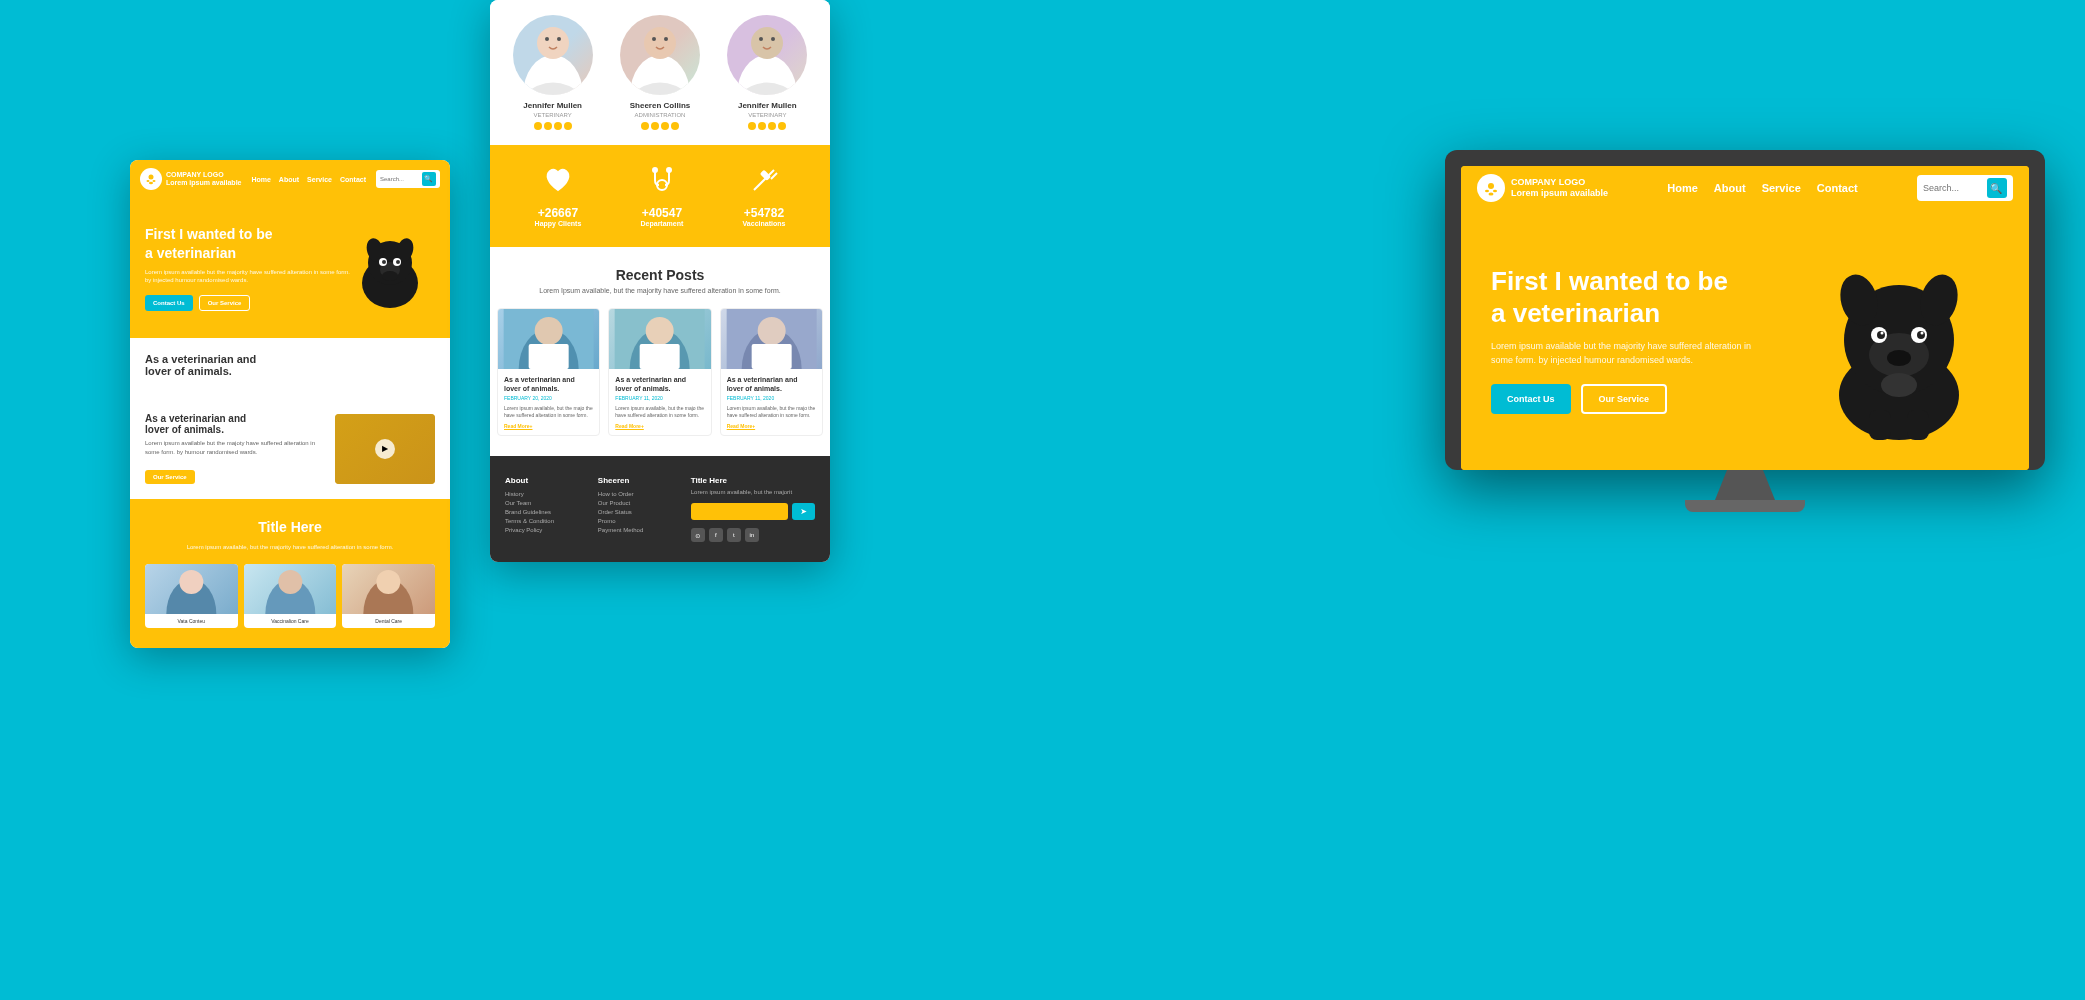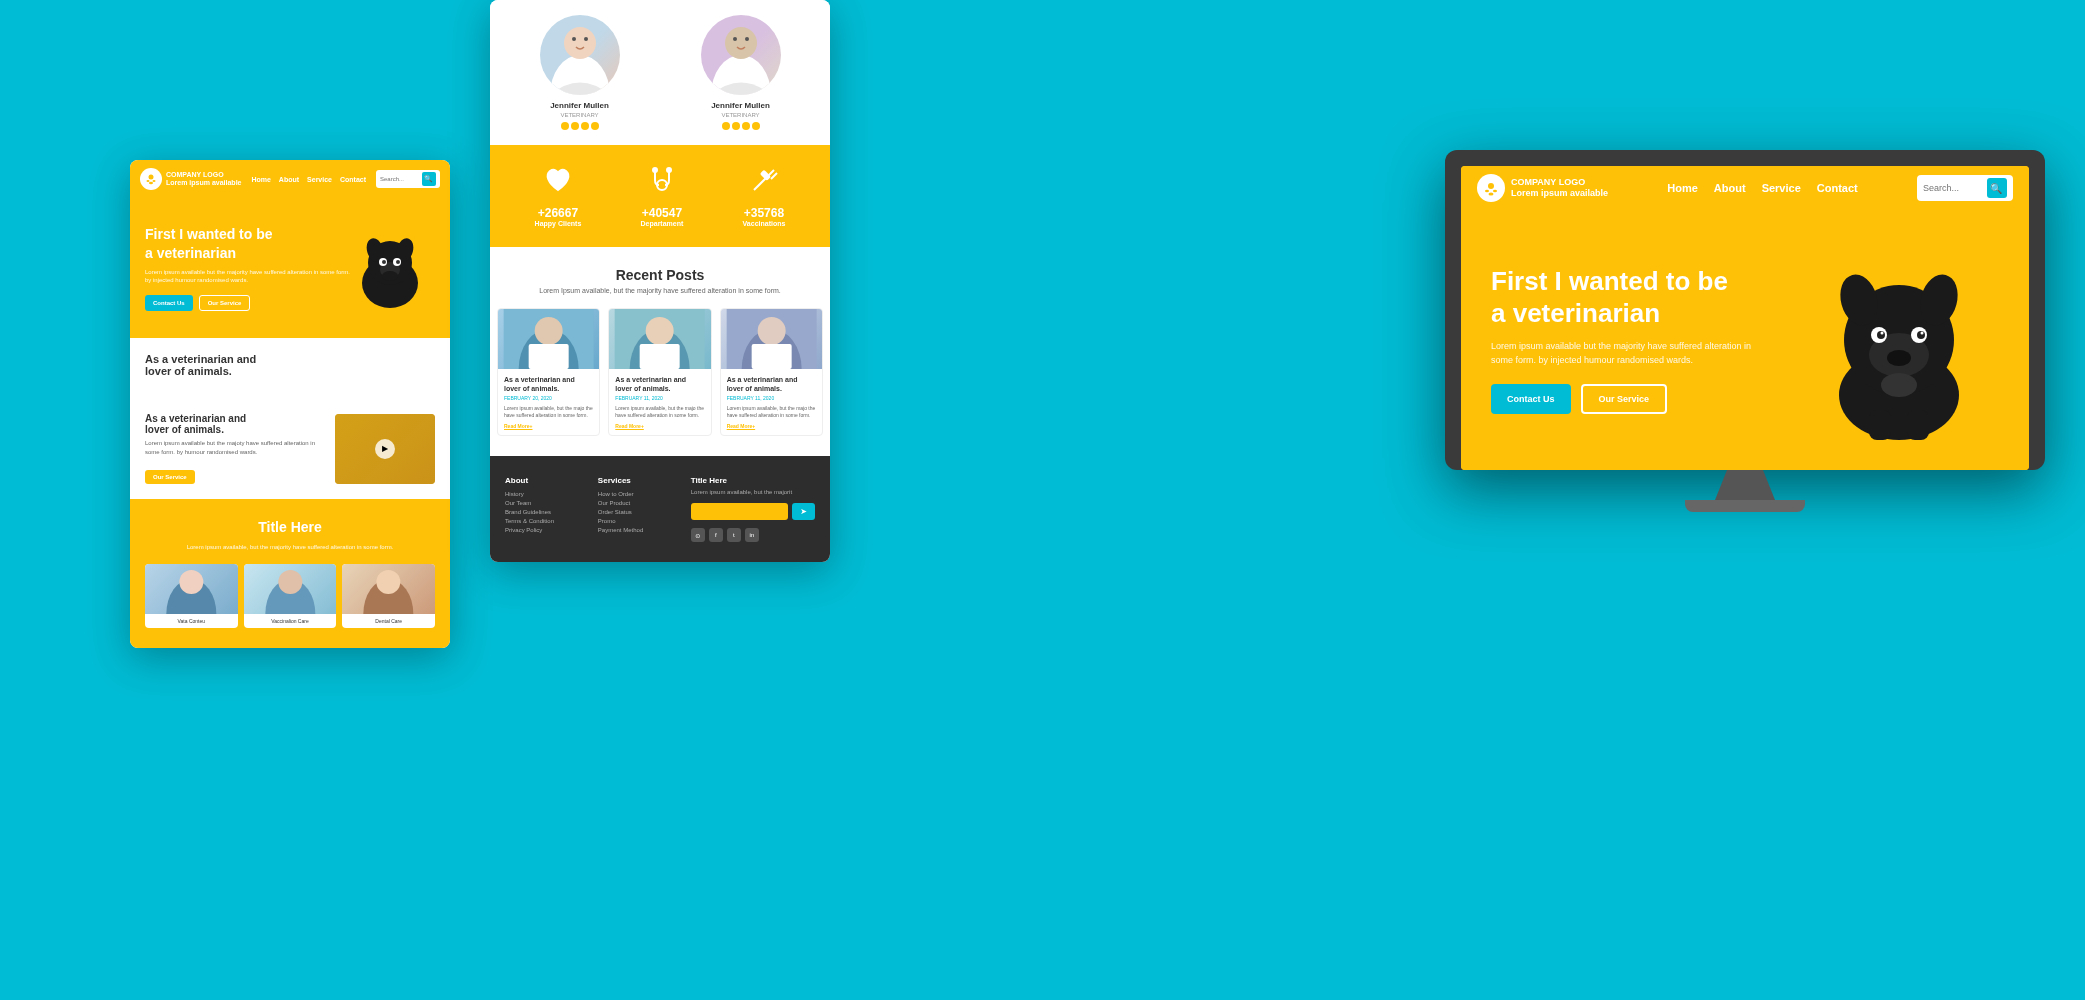--- a/index.html
+++ b/index.html
@@ -779,20 +779,40 @@
         <div class="team-name">Jennifer Mullen</div>
         <div class="team-role">VETERINARY</div>
         <div class="team-stars">
           <div class="star"></div>
             <div class="star"></div>
             <div class="star"></div>
             <div class="star"></div>
         </div>
       </div>
       <div class="team-card">
+        <div class="team-photo doc2">
+          <svg width="80" height="80" viewBox="0 0 80 80">
+            <ellipse cx="40" cy="80" rx="30" ry="40" fill="#ffffff"></ellipse>
+            <circle cx="40" cy="28" r="16" fill="#e8c8b0"></circle>
+            <path d="M10 80 Q40 55 70 80" fill="#e8e8e8"></path>
+            <circle cx="34" cy="24" r="2" fill="#555"></circle>
+            <circle cx="46" cy="24" r="2" fill="#555"></circle>
+            <path d="M36 32 Q40 36 44 32" stroke="#c08060" stroke-width="1.5" fill="none"></path>
+          </svg>
+        </div>
+        <div class="team-name">Sheeren Collins</div>
+        <div class="team-role">ADMINISTRATION</div>
+        <div class="team-stars">
+          <div class="star"></div>
+            <div class="star"></div>
+            <div class="star"></div>
+            <div class="star"></div>
+        </div>
+      </div>
+      <div class="team-card">
         <div class="team-photo doc3">
           <svg width="80" height="80" viewBox="0 0 80 80">
             <ellipse cx="40" cy="80" rx="30" ry="40" fill="#ffffff"></ellipse>
             <circle cx="40" cy="28" r="16" fill="#d8c4a8"></circle>
             <path d="M10 80 Q40 55 70 80" fill="#e8e8e8"></path>
             <circle cx="34" cy="24" r="2" fill="#555"></circle>
             <circle cx="46" cy="24" r="2" fill="#555"></circle>
             <path d="M36 32 Q40 36 44 32" stroke="#c08060" stroke-width="1.5" fill="none"></path>
           </svg>
         </div>
@@ -832,21 +852,21 @@
       </div>
       <div class="stat-item">
         <div class="stat-icon">
           <svg viewBox="0 0 30 30" width="30" height="30" fill="none" stroke="#fff" stroke-width="2">
             <line x1="5" y1="25" x2="20" y2="10"></line>
             <rect x="15" y="6" width="8" height="4" rx="1" transform="rotate(45 15 6)" fill="#fff" stroke="#fff"></rect>
             <line x1="20" y1="10" x2="25" y2="5"></line>
             <line x1="22" y1="14" x2="28" y2="8"></line>
           </svg>
         </div>
-        <div class="stat-number">+35768</div>
+        <div class="stat-number">+54782</div>
         <div class="stat-label">Vaccinations</div>
       </div>
     </div>
 
     <div class="recent-posts">
       <h2>Recent Posts</h2>
       <p class="recent-posts-sub">Lorem Ipsum available, but the majority have suffered alteration in some form.</p>
       <div class="posts-grid">
         <div class="post-card">
           <div class="post-img p1">
@@ -904,21 +924,21 @@
         <h4>About</h4>
         <ul>
           <li>History</li>
           <li>Our Team</li>
           <li>Brand Guidelines</li>
           <li>Terms &amp; Condition</li>
           <li>Privacy Policy</li>
         </ul>
       </div>
       <div class="footer-col">
-        <h4>Services</h4>
+        <h4>Sheeren</h4>
         <ul>
           <li>How to Order</li>
           <li>Our Product</li>
           <li>Order Status</li>
           <li>Promo</li>
           <li>Payment Method</li>
         </ul>
       </div>
       <div class="footer-col-wide">
         <h4>Title Here</h4>

